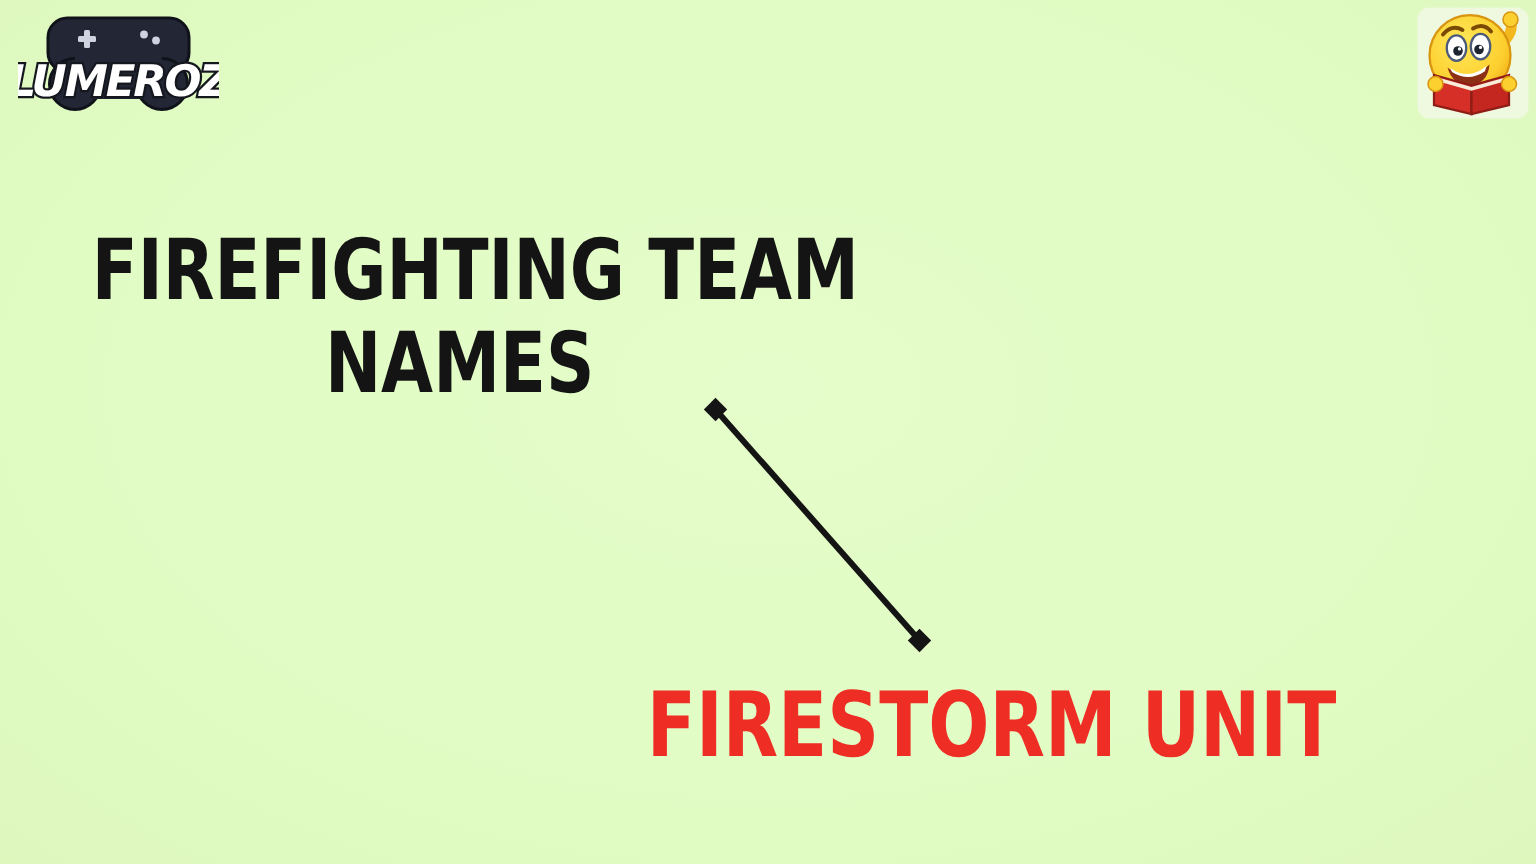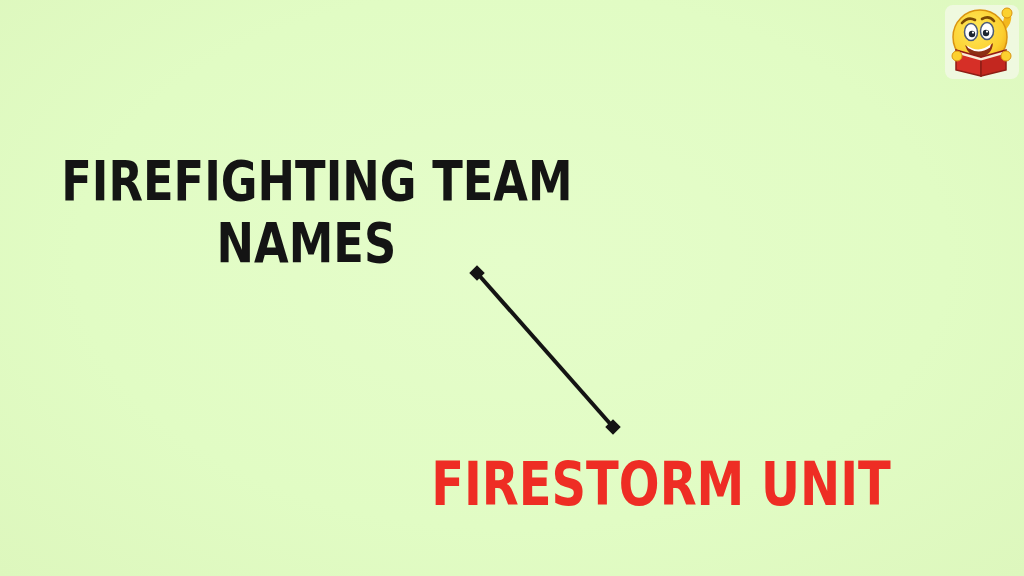--- a/index.html
+++ b/index.html
@@ -79,20 +79,43 @@
     transform: scaleX(0.80);
     transform-origin: 310px 0;
     white-space: nowrap;
   }
 </style>
 </head>
 <body>
 
 <div class="stage">
 
+  <div class="logo">
+    <svg width="134" height="78" viewBox="0 0 134 78" aria-hidden="true">
+
+      <g fill="#232735" stroke="#101219" stroke-width="2">
+        <rect x="20" y="8" width="94" height="36" rx="13"></rect>
+        <circle cx="38" cy="52" r="17"></circle>
+        <circle cx="96" cy="52" r="17"></circle>
+        <rect x="38" y="30" width="58" height="32" stroke="none"></rect>
+      </g>
+
+      <g fill="#cfd3e0">
+        <rect x="44" y="16" width="4" height="12" rx="1"></rect>
+        <rect x="40" y="20" width="12" height="4" rx="1"></rect>
+      </g>
+
+      <g fill="#cfd3e0">
+        <circle cx="84" cy="19" r="2.6"></circle>
+        <circle cx="92" cy="23" r="2.6"></circle>
+      </g>
+
+      <text x="67" y="60" text-anchor="middle" font-family="'DejaVu Sans', sans-serif" font-size="29" font-weight="bold" font-style="italic" letter-spacing="-1.5" fill="#ffffff" stroke="#15171f" stroke-width="3" paint-order="stroke">LUMEROZ</text>
+    </svg>
+  </div>
 
   <div class="mascot">
     <svg width="76" height="76" viewBox="0 0 76 76" aria-hidden="true">
       <defs>
         <radialGradient id="faceGrad" cx="40%" cy="35%" r="75%">
           <stop offset="0%" stop-color="#ffe85a"></stop>
           <stop offset="70%" stop-color="#fccf2e"></stop>
           <stop offset="100%" stop-color="#efa812"></stop>
         </radialGradient>
       </defs>

